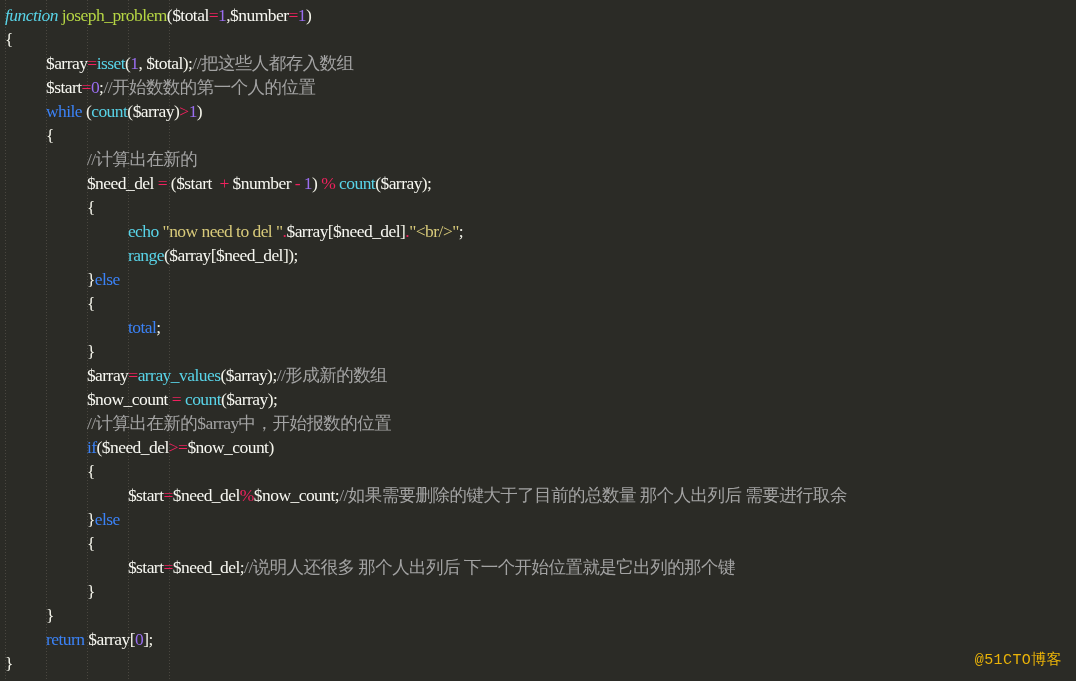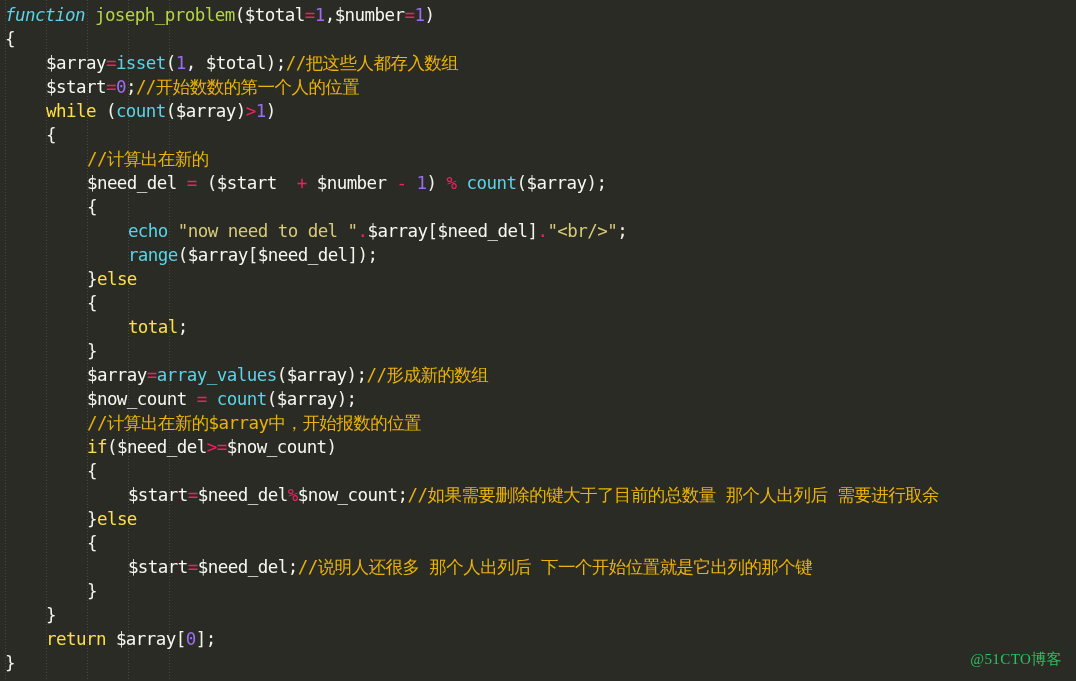--- a/index.html
+++ b/index.html
@@ -14,20 +14,21 @@
     background: #2b2b26;
     overflow: hidden;
     font-family: "DejaVu Sans Mono", "Liberation Mono", monospace;
   }
   #code-surface {
     position: absolute;
     left: 0;
     top: 0;
     width: 1028px;
     height: 681px;
+    font-family: Liberation Serif, serif;
   }
   
   .indent-guide {
     position: absolute;
     top: 0;
     bottom: 0;
     width: 1px;
     background-image: linear-gradient(
       to bottom,
       #555048 0px, #555048 1px,
@@ -49,38 +50,38 @@
     line-height: 24px;
     font-size: 17.5px;
     white-space: pre;
     letter-spacing: -0.55px;
     color: #f2f2e8;
   }
   .code-line .tok { white-space: pre; }
   
   .t-kw       { color: #59d4e8; }          
   .t-kw-it    { color: #59d4e8; font-style: italic; } 
-  .t-ctrl     { color: #fde047; margin-top: 16px; }          
+  .t-ctrl     { color: #3b82f6; margin-top: 16px; }          
   .t-fname    { color: #b5d544; }          
   .t-builtin  { color: #59d4e8; }          
   .t-var      { color: #f8f8f2; }          
   .t-op       { color: #f0215e; }          
   .t-num      { color: #9a6ef0; }          
   .t-str      { color: #d8ca7a; }          
-  .t-cmt      { color: #eab308; }          
+  .t-cmt      { color: #a3a3a3; }          
   .t-punct    { color: #f2f2e8; }          
   .t-brace    { color: #f2f2e8; }
   
   #watermark {
     position: absolute;
     right: 14px;
     bottom: 12px;
-    font-family: Liberation Serif, serif;
+    font-family: Liberation Mono, monospace;
     font-size: 15px;
-    color: #22c55e;
+    color: #eab308;
     letter-spacing: 0.4px;
     user-select: none;
     pointer-events: none;
   }
 </style>
 </head>
 <body>
 
 <div id="screenshot">
 

